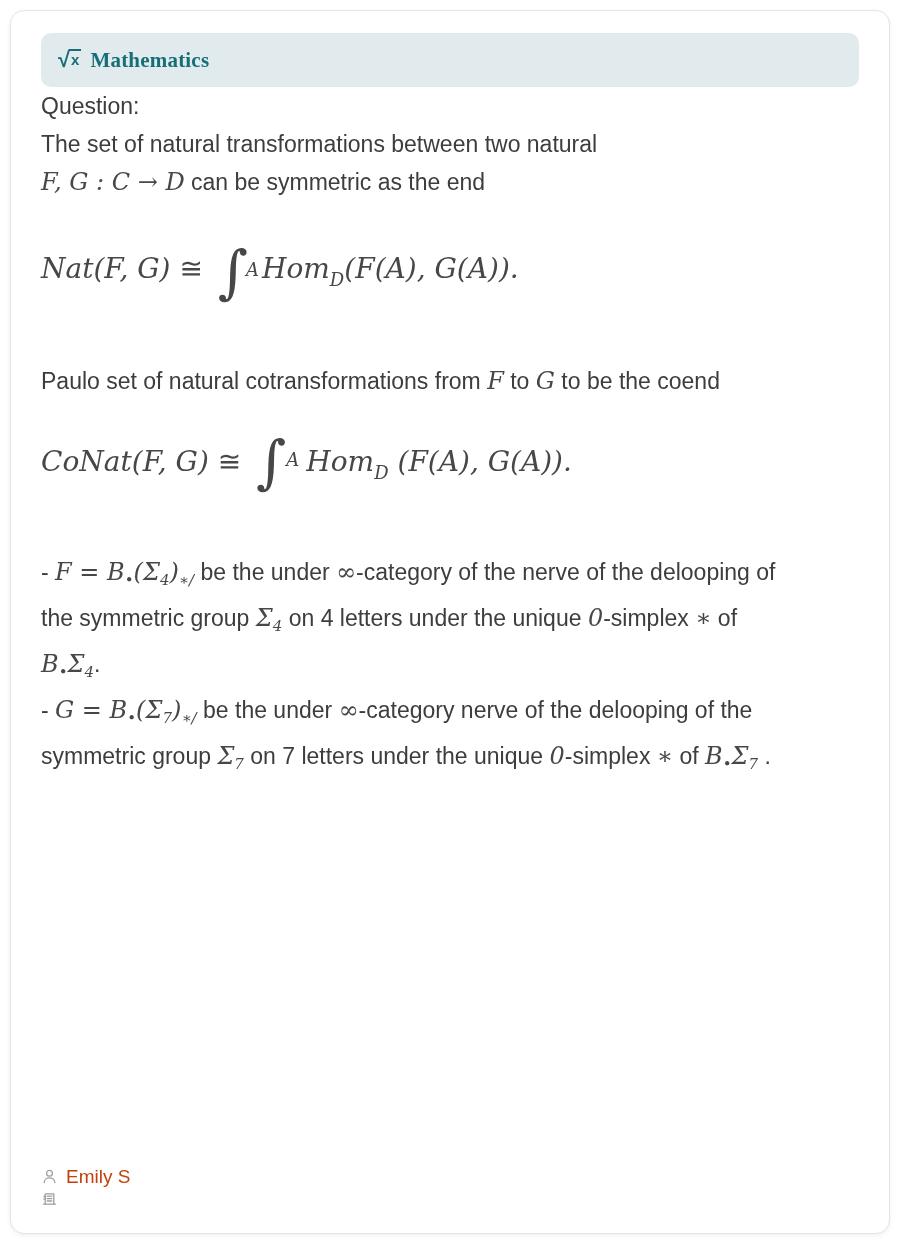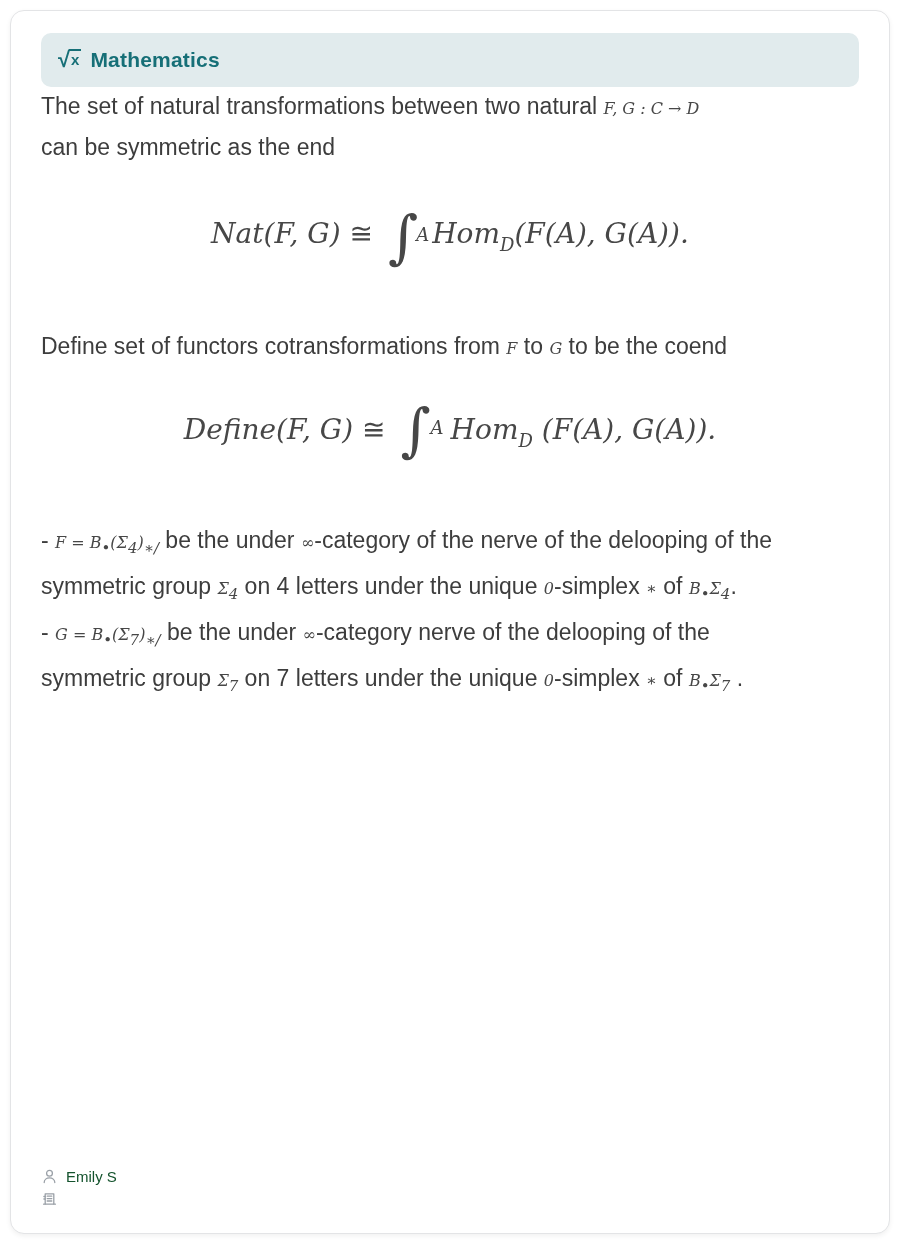--- a/index.html
+++ b/index.html
@@ -30,40 +30,39 @@
     display: flex;
     align-items: center;
     gap: 9px;
     padding: 0 17px;
     color: #166f77;
     flex: 0 0 auto;
   }
   .sqrt-icon { font-weight: 700; font-size: 21px; display: inline-flex; align-items: flex-start; line-height: 1; }
   .sqrt-rad { font-size: 22px; }
   .sqrt-x { font-size: 15px; border-top: 2px solid currentColor; margin-left: -1px; padding: 1px 2px 0; }
-  .badge-label { font-size: 21px; font-weight: 700; letter-spacing: 0.2px; }
+  .badge-label { font-size: 21px; font-weight: 700; letter-spacing: 0.2px; font-family: Liberation Serif, serif; }
 
   .body {
     font-size: 23px;
     color: #3d3d3d;
     line-height: 38px;
   }
   .q-heading { margin: 18px 0 0; }
   .para { margin: 0; }
   .p-intro { max-width: 700px; }
   .p-bullet { max-width: 752px; }
   .p-final { margin-top: 40px; }
 
   .seg-t { font-family: "Liberation Sans", sans-serif; }
-  .seg-m { font-family: "DejaVu Serif", serif; font-style: italic; font-size: 16px; color: #474747; white-space: nowrap; }
+  .seg-m { font-family: "DejaVu Serif", serif; font-style: italic; font-size: 24px; color: #474747; white-space: nowrap; }
   .seg-r { font-family: "DejaVu Serif", serif; font-style: normal; font-size: 24px; color: #474747; }
   .seg-sub { font-family: "DejaVu Serif", serif; font-style: italic; font-size: 15px; vertical-align: -5px; color: #474747; }
 
   .equation {
-    text-align: center;
     white-space: nowrap;
     color: #474747;
     line-height: 72px;
     margin: 32px 0 46px;
   }
   .equation .seg-m, .equation .seg-r { font-size: 28px; }
   .equation .seg-sub { font-size: 18px; vertical-align: -8px; }
   .eq-conat { margin: 26px 0 44px; }
 
   .intwrap {
@@ -75,49 +74,50 @@
   }
   .int-glyph { font-size: 58px; line-height: 60px; display: block; }
   .int-sub { position: absolute; right: -11px; bottom: -4px; font-size: 18px; font-style: italic; }
   .int-sup { position: absolute; right: -13px; top: -8px; font-size: 18px; font-style: italic; }
   .intwrap.upper { margin-right: 20px; margin-top: -6px; }
   .intwrap.lower { margin-right: 14px; }
 
   .footer {
     margin-top: auto;
     padding-top: 20px;
-    font-size: 15px;
-    color: #14532d;
+    font-size: 19px;
+    color: #c2410c;
     line-height: 27px;
   }
   .footer-row { display: flex; align-items: center; gap: 8px; }
   .footer-row svg { flex: 0 0 auto; stroke: #9aa0a7; fill: none; stroke-width: 1.3; stroke-linecap: round; stroke-linejoin: round; }
 </style>
 </head>
 <body>
 
 <div class="card">
 
   <div class="badge">
     <span class="sqrt-icon">
         <span class="sqrt-rad">√</span>
         <span class="sqrt-x">x</span>
       </span>
     <span class="badge-label">Mathematics</span>
   </div>
 
   <div class="body">
+    <p class="q-heading para">Question:</p>
 
     <p class="para p-intro"><span class="seg-t">The set of natural transformations between two natural </span><span class="seg-m">F, G : C → D</span><span class="seg-t"> can be symmetric as the end</span></p>
 
     <div class="equation eq-nat"><span class="seg-m">Nat(F, G)</span><span class="seg-r"> ≅ </span><span class="intwrap lower"><span class="int-glyph">∫</span><span class="int-sub">A</span></span><span class="seg-m">Hom</span><span class="seg-sub">D</span><span class="seg-m">(F(A), G(A)).</span></div>
 
-    <p class="para"><span class="seg-t">Define set of functors cotransformations from </span><span class="seg-m">F</span><span class="seg-t"> to </span><span class="seg-m">G</span><span class="seg-t"> to be the coend</span></p>
+    <p class="para"><span class="seg-t">Paulo set of natural cotransformations from </span><span class="seg-m">F</span><span class="seg-t"> to </span><span class="seg-m">G</span><span class="seg-t"> to be the coend</span></p>
 
-    <div class="equation eq-conat"><span class="seg-m">Define(F, G)</span><span class="seg-r"> ≅ </span><span class="intwrap upper"><span class="int-glyph">∫</span><span class="int-sup">A</span></span><span class="seg-m">Hom</span><span class="seg-sub">D</span><span class="seg-m"> (F(A), G(A)).</span></div>
+    <div class="equation eq-conat"><span class="seg-m">CoNat(F, G)</span><span class="seg-r"> ≅ </span><span class="intwrap upper"><span class="int-glyph">∫</span><span class="int-sup">A</span></span><span class="seg-m">Hom</span><span class="seg-sub">D</span><span class="seg-m"> (F(A), G(A)).</span></div>
 
 
     <p class="para p-bullet"><span class="seg-t">- </span><span class="seg-m">F = B</span><span class="seg-sub">•</span><span class="seg-m">(Σ</span><span class="seg-sub">4</span><span class="seg-m">)</span><span class="seg-sub">∗/</span><span class="seg-t"> be the under </span><span class="seg-m">∞</span><span class="seg-t">-category of the nerve of the delooping of the symmetric group </span><span class="seg-m">Σ</span><span class="seg-sub">4</span><span class="seg-t"> on 4 letters under the unique </span><span class="seg-m">0</span><span class="seg-t">-simplex </span><span class="seg-m">∗</span><span class="seg-t"> of </span><span class="seg-m">B</span><span class="seg-sub">•</span><span class="seg-m">Σ</span><span class="seg-sub">4</span><span class="seg-t">.</span></p>
 
     <p class="para p-bullet"><span class="seg-t">- </span><span class="seg-m">G = B</span><span class="seg-sub">•</span><span class="seg-m">(Σ</span><span class="seg-sub">7</span><span class="seg-m">)</span><span class="seg-sub">∗/</span><span class="seg-t"> be the under </span><span class="seg-m">∞</span><span class="seg-t">-category nerve of the delooping of the symmetric group </span><span class="seg-m">Σ</span><span class="seg-sub">7</span><span class="seg-t"> on 7 letters under the unique </span><span class="seg-m">0</span><span class="seg-t">-simplex </span><span class="seg-m">∗</span><span class="seg-t"> of </span><span class="seg-m">B</span><span class="seg-sub">•</span><span class="seg-m">Σ</span><span class="seg-sub">7</span><span class="seg-t"> .</span></p>
 
   </div>
 
   <div class="footer">
     <div class="footer-row">

